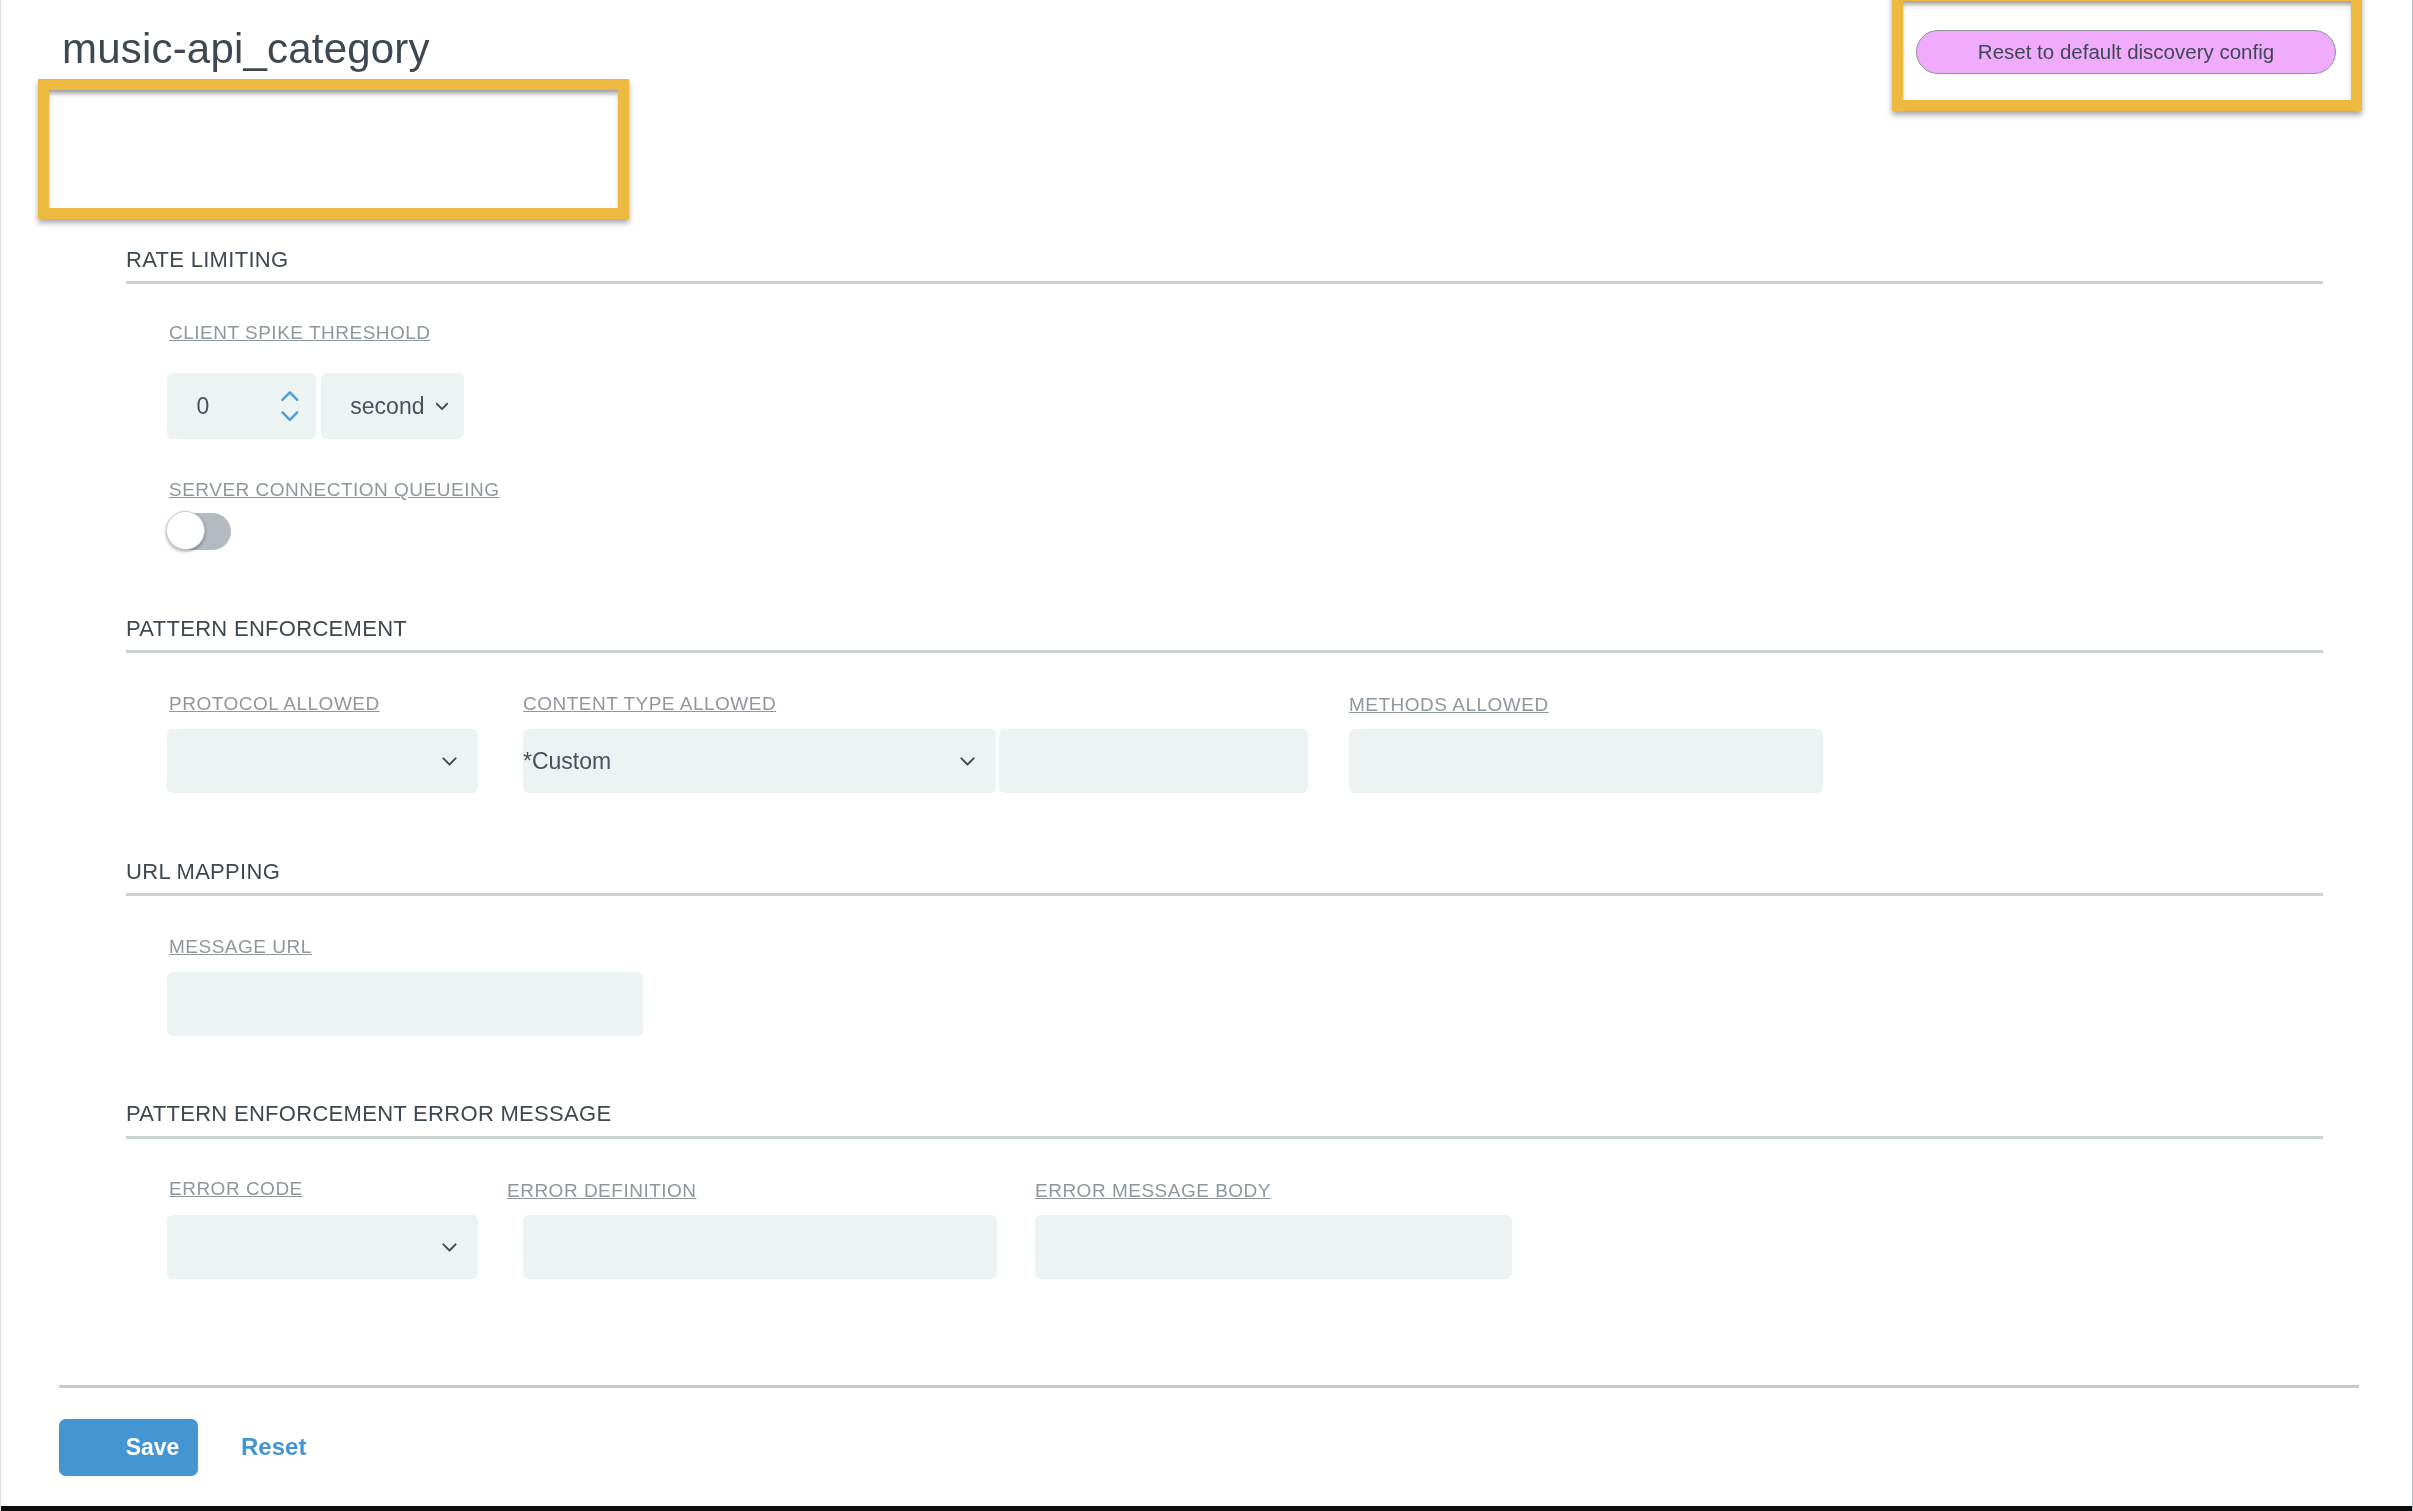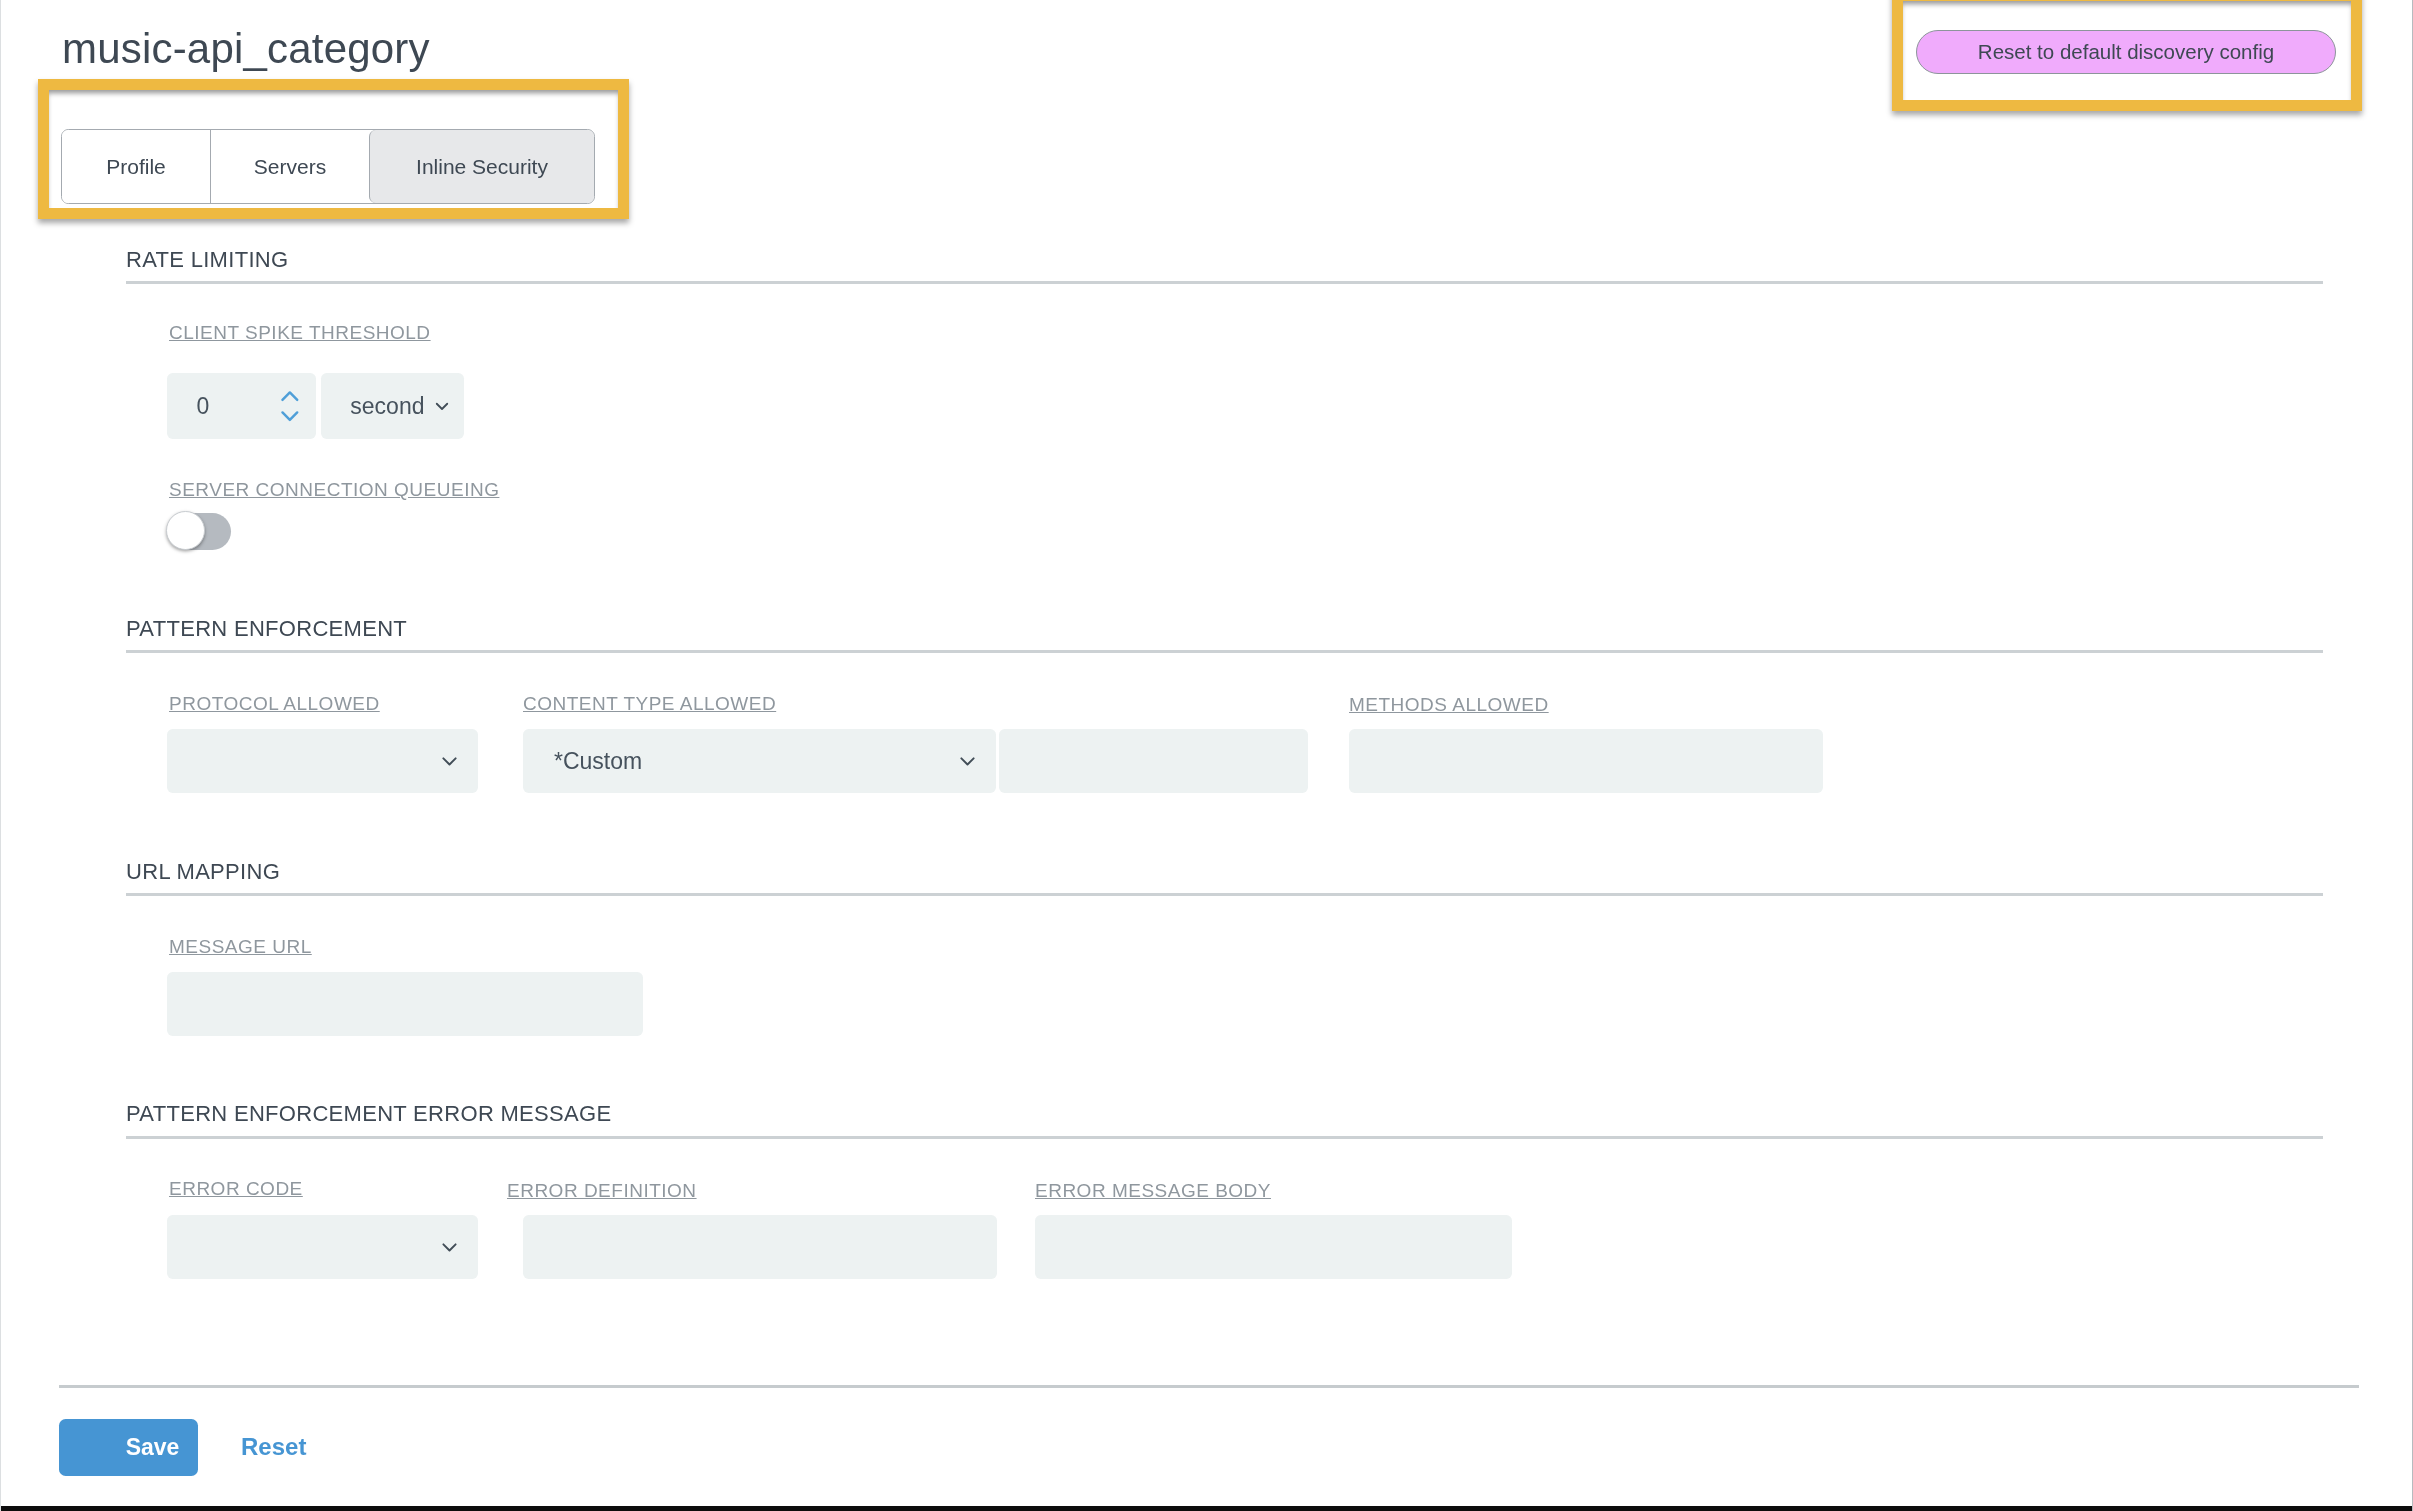--- a/index.html
+++ b/index.html
@@ -65,21 +65,21 @@
   .field{
     background:var(--field-bg,#edf2f2);border-radius:5.7px;height:64px;
     display:flex;align-items:center;cursor:pointer;
   }
   .field input{
     border:none;background:transparent;outline:none;width:100%;height:100%;
     font-family:"Liberation Sans","DejaVu Sans",sans-serif;font-size:23px;
     color:#46525d;padding:0 28px;border-radius:5.7px;
   }
   .field .chev{position:absolute;right:18px;top:50%;transform:translateY(-50%);}
-  .select-value{font-size:23px;color:#46525d;padding-left:31px;}
+  .select-value{font-size:23px;color:#46525d;}
   
   .num-wrap{left:166px;top:373px;width:149px;height:66px;}
   .num-wrap input{padding:0 0 0 29.5px;width:90px;}
   .stepper{
     position:absolute;right:16.4px;top:50%;transform:translateY(-50%);
     display:flex;flex-direction:column;gap:7.4px;
   }
   .stepper button{
     border:none;background:transparent;padding:0;line-height:0;cursor:pointer;
   }
@@ -111,25 +111,20 @@
   }
   .bottom-edge{left:0;right:0;bottom:0;height:4.9px;background:#0d0d0d;}
 </style>
 </head>
 <body>
 
 <div id="screen">
 
   <h1 class="abs page-title">music-api_category</h1>
 
-  <div class="abs tab-group">
-    <div class="tab tab-profile">Profile</div>
-    <div class="tab tab-servers">Servers</div>
-    <div class="tab tab-inline active">Inline Security</div>
-  </div>
 
   <div class="abs hl-box hl-tabs"></div>
 
   <div class="abs pill-btn">Reset to default discovery config</div>
   <div class="abs hl-box hl-reset"></div>
 
   <div class="abs section-title" style="left:125px;top:247px;">RATE LIMITING</div>
   <div class="abs divider" style="left:125px;top:281px;width:2197px;"></div>
 
   <div class="abs label" style="left:168px;top:322px;">CLIENT SPIKE THRESHOLD</div>

